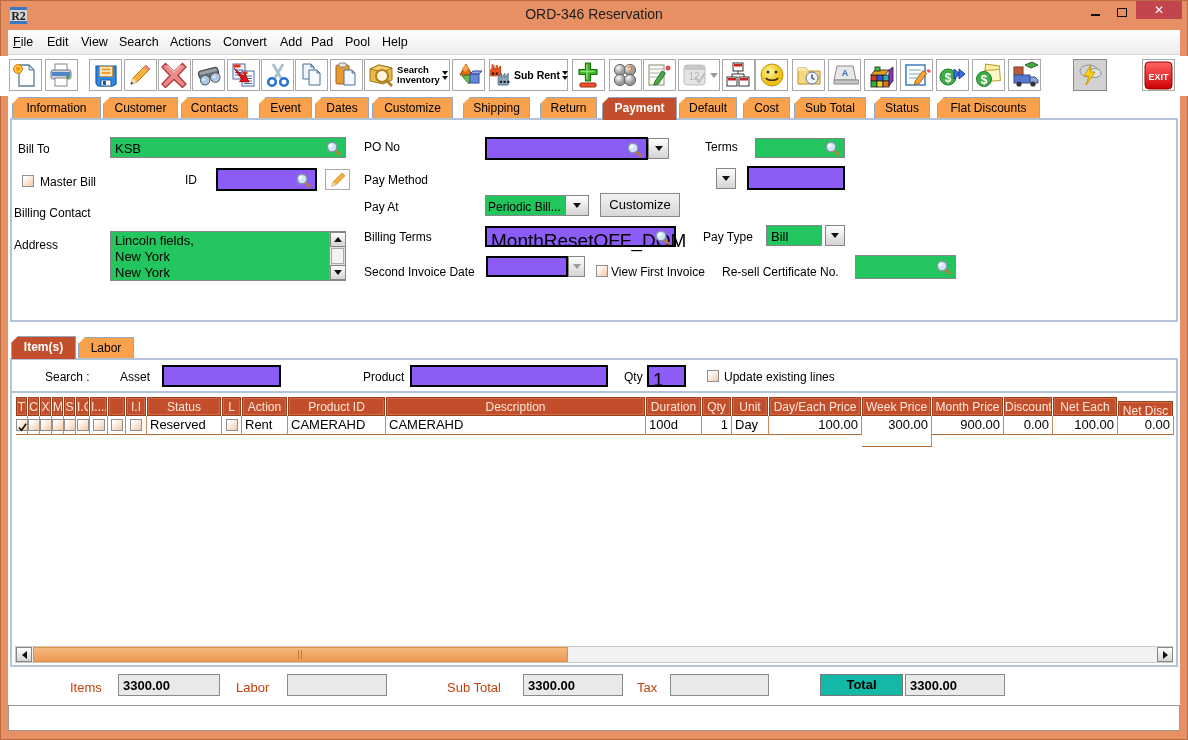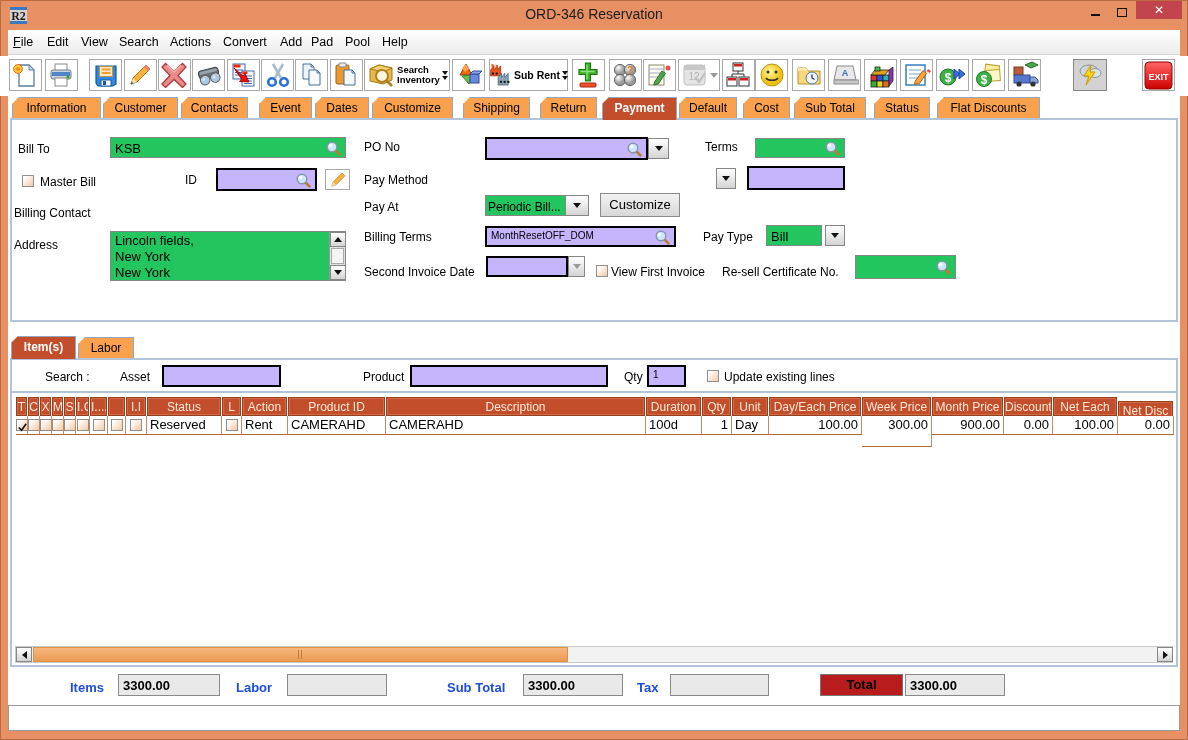--- a/index.html
+++ b/index.html
@@ -8,28 +8,28 @@
 .menubar{position:absolute;left:0;top:0;width:1172px;height:25px;background:linear-gradient(#ffffff,#ececec);border-bottom:1px solid #d6d6d6}
 .menubar span{position:absolute;top:5px;font-size:12.5px;color:#000}
 .tbtn{position:absolute;top:3px;width:33px;height:32px;background:#fff;border:1px solid #a9a9a9;display:flex;align-items:center;justify-content:center}
 .tbtn svg{flex-shrink:0}
 .toolbar{position:absolute;left:-8px;top:26px;width:1188px;height:40px;background:#fff}
 .tab{position:absolute;top:0;height:21px;background:#f9a14d;border:1px solid #91a7c4;border-bottom:none;color:#000;font-size:12px;text-align:center;line-height:20px;clip-path:polygon(7px 0,100% 0,100% 100%,0 100%,0 7px)}
 .tabsel{background:#c24e2b;color:#fff;font-weight:bold;height:23px;z-index:5}
 .panel{position:absolute;background:#fff;border:2px solid #b4c4d8}
 .lbl{position:absolute;font-size:12px;color:#000;white-space:nowrap}
 .gbox{position:absolute;background:#22c55e;border:1px solid #868686;font-size:13px;color:#000;padding:3px 4px;white-space:nowrap}
-.wbox{position:absolute;background:#c4b5fd;border:2px solid #000;font-size:10px;color:#000;padding:2px 4px;white-space:nowrap}
+.wbox{position:absolute;background:#8b5cf6;border:2px solid #000;font-size:19px;color:#000;padding:2px 4px;white-space:nowrap}
 .mag{position:absolute;right:3px;top:50%;margin-top:-7px}
 .cb{position:absolute;width:12px;height:12px;border:1px solid #8f8f8f;background:linear-gradient(135deg,#ffffff 15%,#f4c8a4 100%)}
 .arrbtn{position:absolute;background:linear-gradient(#ffffff,#d4d4d4);border:1px solid #868686;display:flex;align-items:center;justify-content:center}
 .tri{width:0;height:0;border-left:4px solid transparent;border-right:4px solid transparent;border-top:5px solid #111}
 .hcell{position:absolute;background:#c24e2b;border:1px solid #983f1e;box-shadow:inset 0 0 0 1px #cf6b44;color:#fde8d8;font-size:12px;text-align:center;line-height:18px;white-space:nowrap;overflow:hidden}
 .rcell{position:absolute;background:#fff;border-right:1px solid #c58a60;font-size:13px;color:#000;line-height:18px;white-space:nowrap;overflow:hidden}
-.sumlbl{position:absolute;font-size:13px;font-weight:bold;color:#1d4ed8}
+.sumlbl{position:absolute;font-size:13px;font-weight:normal;color:#c2410c}
 .sumbox{position:absolute;height:22px;background:#e9e9e9;border:1px solid #8a8a8a;font-size:13px;font-weight:bold;padding:3px 4px}
 </style></head><body>
 <div class="abs" style="left:0;top:0;width:1188px;height:740px;border:1px solid #b96b41;pointer-events:none"></div>
 <svg class="abs" style="left:10px;top:7px" width="17" height="17" viewBox="0 0 17 17">
     <rect x="0" y="0" width="17" height="17" fill="#d4d4d4"></rect>
     <rect x="0" y="0" width="17" height="3" fill="#3a78c2"></rect>
     <rect x="0" y="14" width="17" height="3" fill="#3a78c2"></rect>
     <text x="8.5" y="13" font-size="12" font-family="Liberation Serif,serif" font-weight="bold" fill="#1a1a1a" text-anchor="middle">R2</text>
   </svg>
 <div class="abs" style="left:0;top:0;width:1188px;height:30px;color:#1d1d1d;font-size:14px;text-align:center;line-height:29px">ORD-346 Reservation</div>
@@ -534,15 +534,15 @@
 </div>
 </div>
 <div class="sumlbl" style="left:62px;top:650px">Items</div>
 <div class="sumbox" style="left:110px;top:644px;width:102px">3300.00</div>
 <div class="sumlbl" style="left:228px;top:650px">Labor</div>
 <div class="sumbox" style="left:279px;top:644px;width:100px"></div>
 <div class="sumlbl" style="left:439px;top:650px">Sub Total</div>
 <div class="sumbox" style="left:515px;top:644px;width:100px">3300.00</div>
 <div class="sumlbl" style="left:629px;top:650px">Tax</div>
 <div class="sumbox" style="left:662px;top:644px;width:99px"></div>
-<div class="abs" style="left:812px;top:644px;width:83px;height:22px;background:#b91c1c;border:1px solid #777;text-align:center;font-weight:bold;font-size:13px;line-height:20px">Total</div>
+<div class="abs" style="left:812px;top:644px;width:83px;height:22px;background:#14b8a6;border:1px solid #777;text-align:center;font-weight:bold;font-size:13px;line-height:20px">Total</div>
 <div class="sumbox" style="left:897px;top:644px;width:100px">3300.00</div>
 <div class="abs" style="left:0px;top:675px;width:1172px;height:26px;background:#fff;border:1px solid #9a9a9a"></div>
 </div>
 </body></html>

